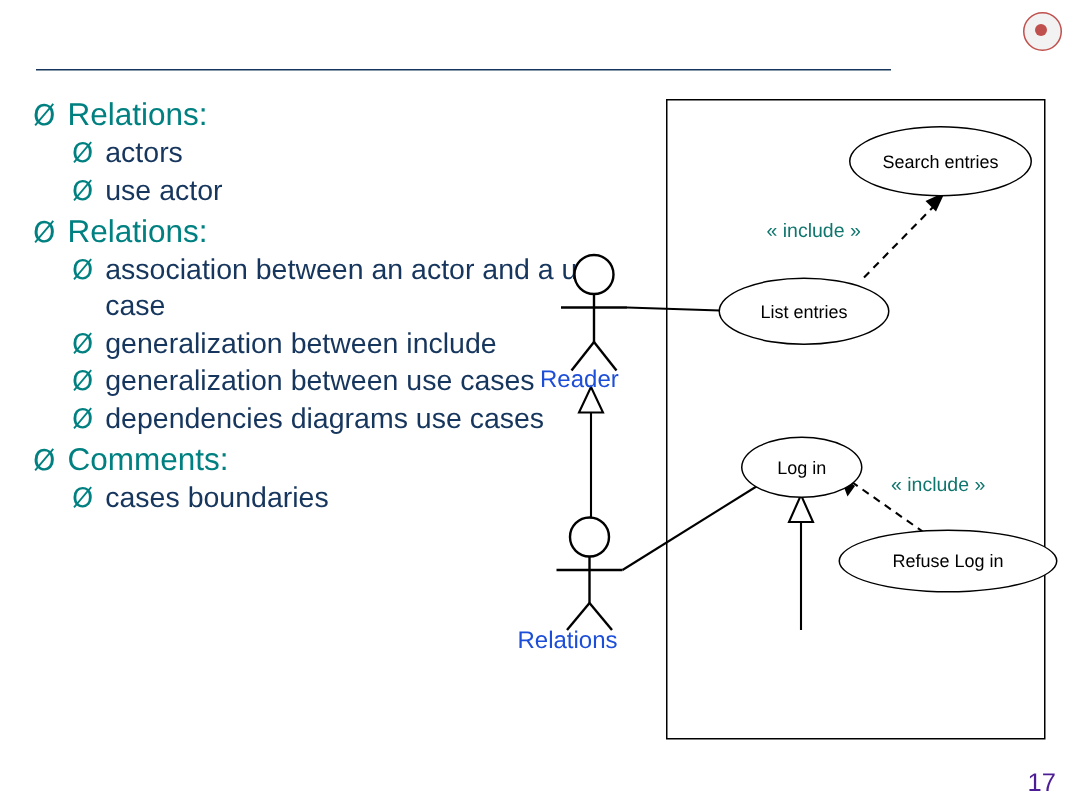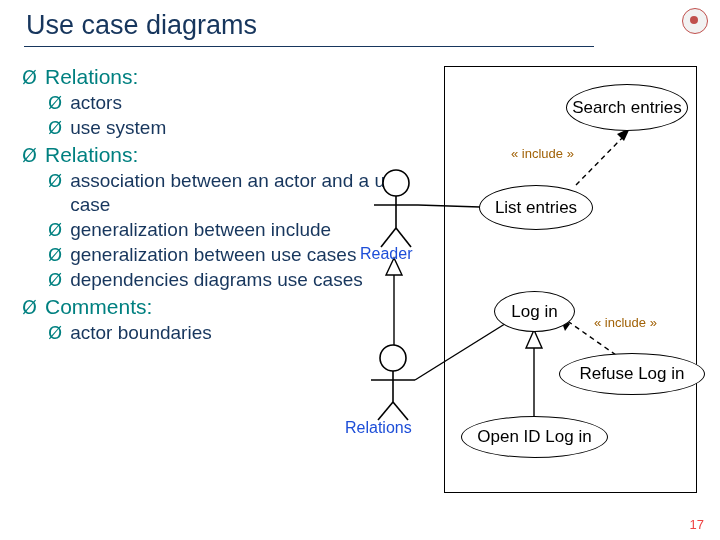--- a/index.html
+++ b/index.html
@@ -106,29 +106,29 @@
 
   
   .ellipse {
     position: absolute;
     border: 1.5px solid #000000;
     border-radius: 50%;
     background: #ffffff;
     display: flex;
     align-items: center;
     justify-content: center;
-    font-size: 17px;
+    font-size: 12px;
     color: #000000;
     text-align: center;
     box-sizing: border-box;
   }
   .stereotype {
     position: absolute;
     font-size: 13px;
-    color: #a16207;
+    color: #0f766e;
     white-space: nowrap;
   }
   .actor-label {
     position: absolute;
     font-size: 16px;
     color: #1d4ed8;
     white-space: nowrap;
   }
   svg.overlay {
     position: absolute;
@@ -137,48 +137,47 @@
     width: 720px;
     height: 540px;
     pointer-events: none;
   }
 
   
   #pagenum {
     position: absolute;
     right: 16px;
     bottom: 8px;
-    font-size: 13px;
-    color: #ef4444;
+    font-size: 17px;
+    color: #4c1d95;
   }
 </style>
 </head>
 <body>
 
 <div id="slide">
 
-  <div id="title">Use case diagrams</div>
   <div id="title-rule"></div>
   <div id="logo"></div>
 
   <div id="bullets">
 
     <div class="lvl1">
       <span class="bullet-glyph">Ø</span>
       <span class="txt">Relations:</span>
     </div>
 
     <div class="lvl2">
       <span class="bullet-glyph">Ø</span>
       <span class="txt">actors</span>
     </div>
 
     <div class="lvl2">
       <span class="bullet-glyph">Ø</span>
-      <span class="txt">use system</span>
+      <span class="txt">use actor</span>
     </div>
 
     <div class="lvl1">
       <span class="bullet-glyph">Ø</span>
       <span class="txt">Relations:</span>
     </div>
 
     <div class="lvl2">
       <span class="bullet-glyph">Ø</span>
       <span class="txt">association between an actor and a use case</span>
@@ -199,21 +198,21 @@
       <span class="txt">dependencies diagrams use cases</span>
     </div>
 
     <div class="lvl1">
       <span class="bullet-glyph">Ø</span>
       <span class="txt">Comments:</span>
     </div>
 
     <div class="lvl2">
       <span class="bullet-glyph">Ø</span>
-      <span class="txt">actor boundaries</span>
+      <span class="txt">cases boundaries</span>
     </div>
 
   </div>
 
   <div id="frame"></div>
 
   <svg class="overlay" xmlns="http://www.w3.org/2000/svg">
 
     <circle cx="396" cy="183" r="13" fill="#ffffff" stroke="#000000" stroke-width="1.6"></circle>
     <line x1="396" y1="196" x2="396" y2="228" stroke="#000000" stroke-width="1.6"></line>
@@ -253,23 +252,20 @@
   </div>
 
   <div class="ellipse" style="left:494px; top:291px; width:81px; height:41px;">
     <span>Log in</span>
   </div>
 
   <div class="ellipse" style="left:559px; top:353px; width:146px; height:42px;">
     <span>Refuse Log in</span>
   </div>
 
-  <div class="ellipse" style="left:461px; top:416px; width:147px; height:42px;">
-    <span>Open ID Log in</span>
-  </div>
 
   <div class="stereotype" style="left:511px; top:146px;">« include »</div>
   <div class="stereotype" style="left:594px; top:315px;">« include »</div>
 
   <div class="actor-label" style="left:360px; top:245px;">Reader</div>
   <div class="actor-label" style="left:345px; top:419px;">Relations</div>
 
   <div id="pagenum">17</div>
 
 </div>

